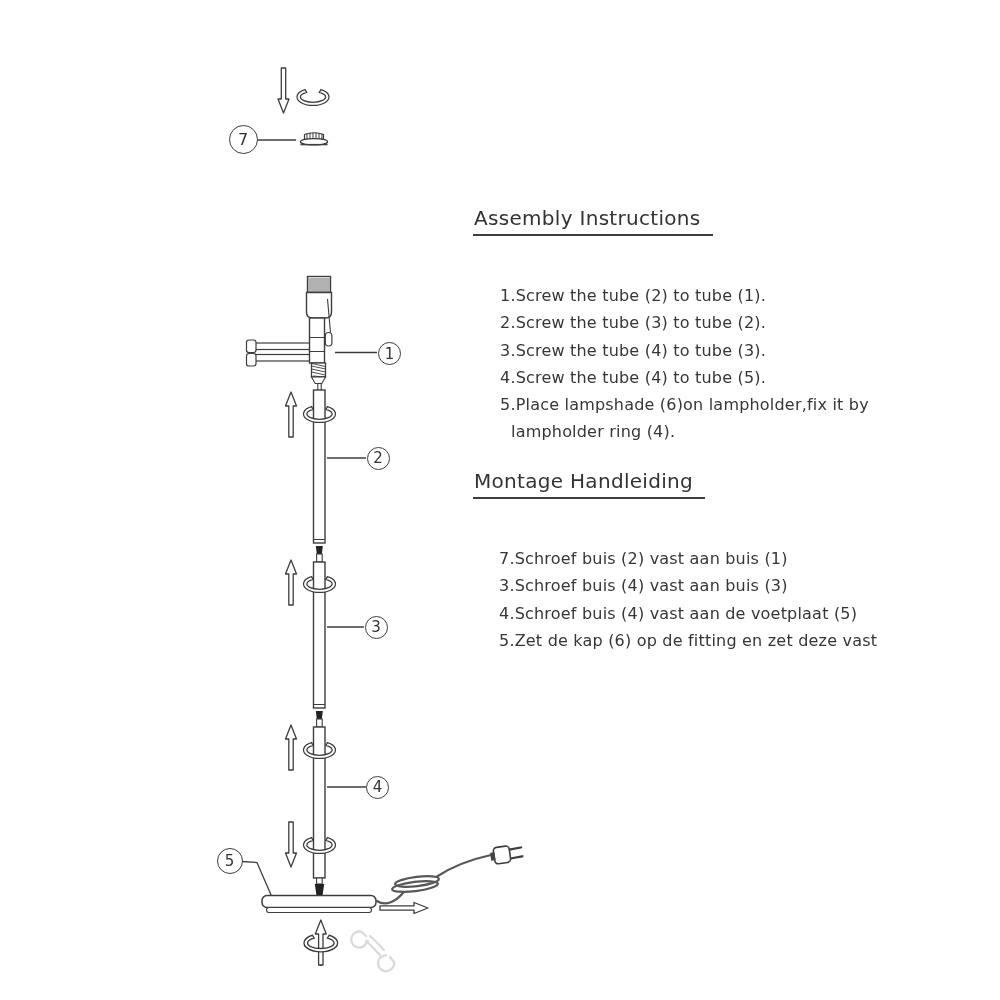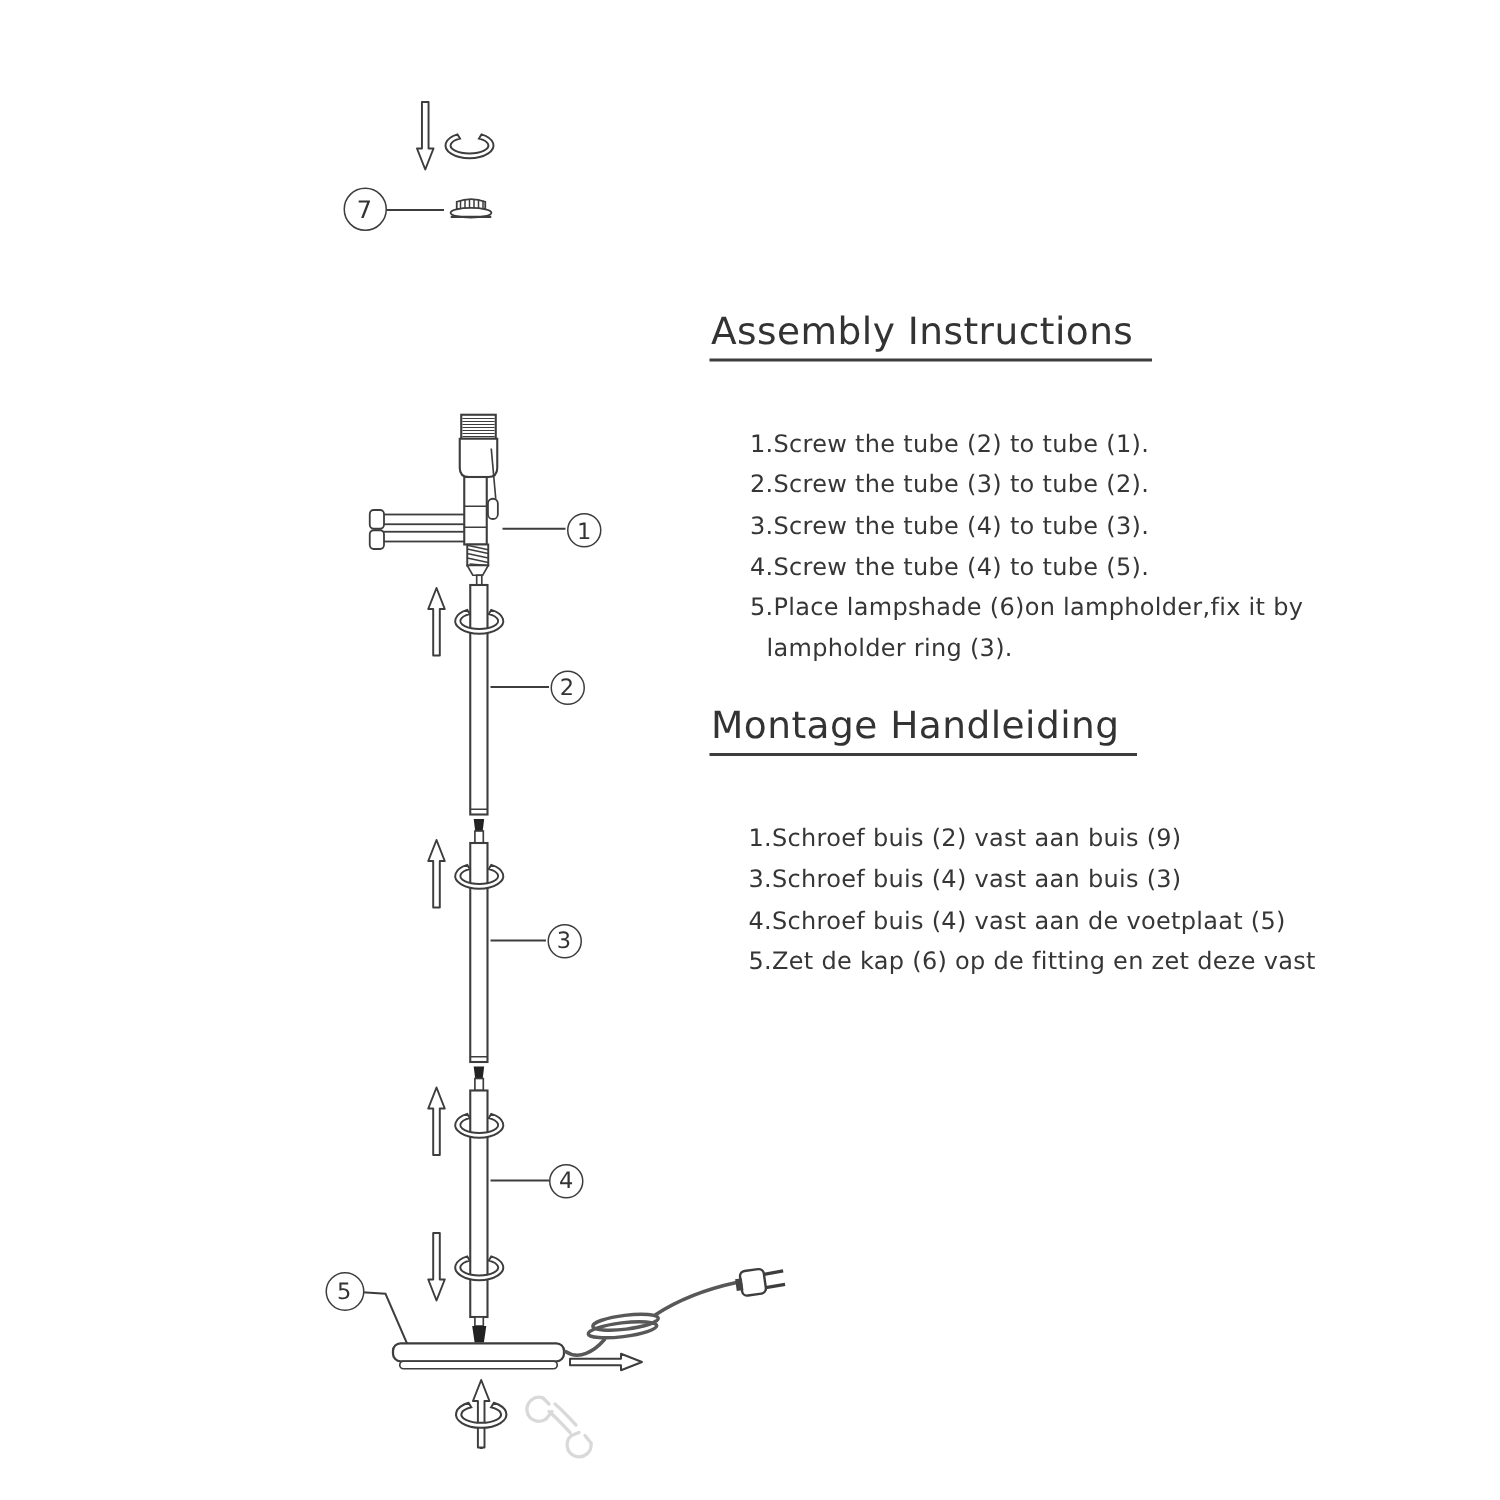--- a/index.html
+++ b/index.html
@@ -3,21 +3,21 @@
 <meta charset="utf-8">
 <style>
   html,body{margin:0;padding:0;background:#fff;}
   #page{
     position:relative;width:1000px;height:1000px;background:#ffffff;overflow:hidden;
     font-family:"DejaVu Sans","Liberation Sans",sans-serif;color:#363636;
   }
   #diagram-svg{position:absolute;left:0;top:0;width:1000px;height:1000px;}
   .section{position:absolute;}
   .section-title{
-    display:inline-block;font-size:25px;color:#333;
+    display:inline-block;font-size:20px;color:#333;
     border-bottom:2px solid #3d3d3d;padding:0 12px 4px 1px;white-space:nowrap;
     letter-spacing:0.3px;
   }
   .items{position:absolute;white-space:nowrap;margin-left:24px;}
   .item{font-size:16px;line-height:27.3px;letter-spacing:0.2px;color:#363636;}
   .item.cont{padding-left:11px;}
   .part-label{
     position:absolute;border:1.6px solid #3d3d3d;border-radius:50%;
     display:flex;align-items:center;justify-content:center;
     font-size:15px;color:#333;background:#fff;box-sizing:border-box;
@@ -187,26 +187,26 @@
 
   <div class="section" style="left:473px;top:206px;width:430px;">
     <span class="section-title">Assembly Instructions</span>
   </div>
   <div class="items" style="left:476px;top:282px;width:420px;">
     <div class="item">1.Screw the tube (2) to tube (1).</div>
     <div class="item">2.Screw the tube (3) to tube (2).</div>
     <div class="item">3.Screw the tube (4) to tube (3).</div>
     <div class="item">4.Screw the tube (4) to tube (5).</div>
     <div class="item">5.Place lampshade (6)on lampholder,fix it by</div>
-    <div class="item cont">lampholder ring (3).</div>
+    <div class="item cont">lampholder ring (4).</div>
   </div>
 
   <div class="section" style="left:473px;top:469px;width:430px;">
     <span class="section-title">Montage Handleiding</span>
   </div>
   <div class="items" style="left:475px;top:545px;width:430px;">
-    <div class="item">1.Schroef buis (2) vast aan buis (9)</div>
+    <div class="item">7.Schroef buis (2) vast aan buis (1)</div>
     <div class="item">3.Schroef buis (4) vast aan buis (3)</div>
     <div class="item">4.Schroef buis (4) vast aan de voetplaat (5)</div>
     <div class="item">5.Zet de kap (6) op de fitting en zet deze vast</div>
   </div>
 
 </div>
 
 </body></html>

